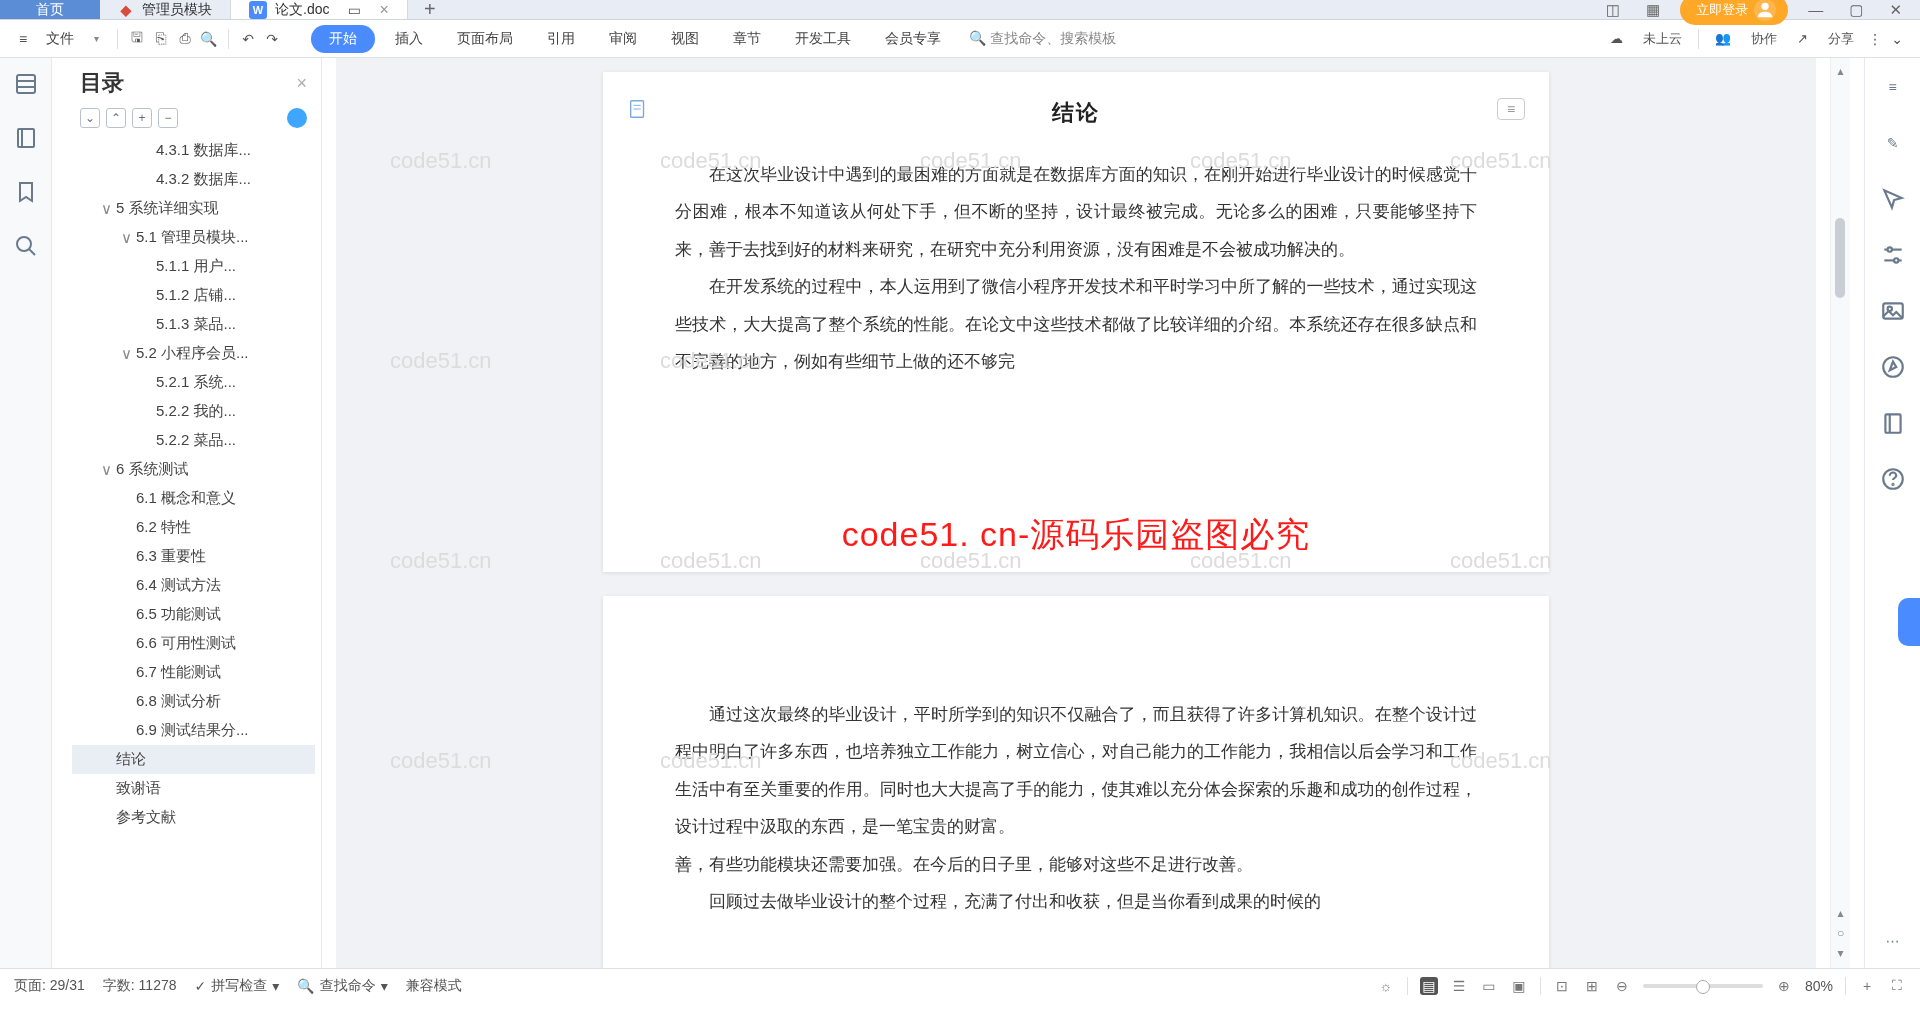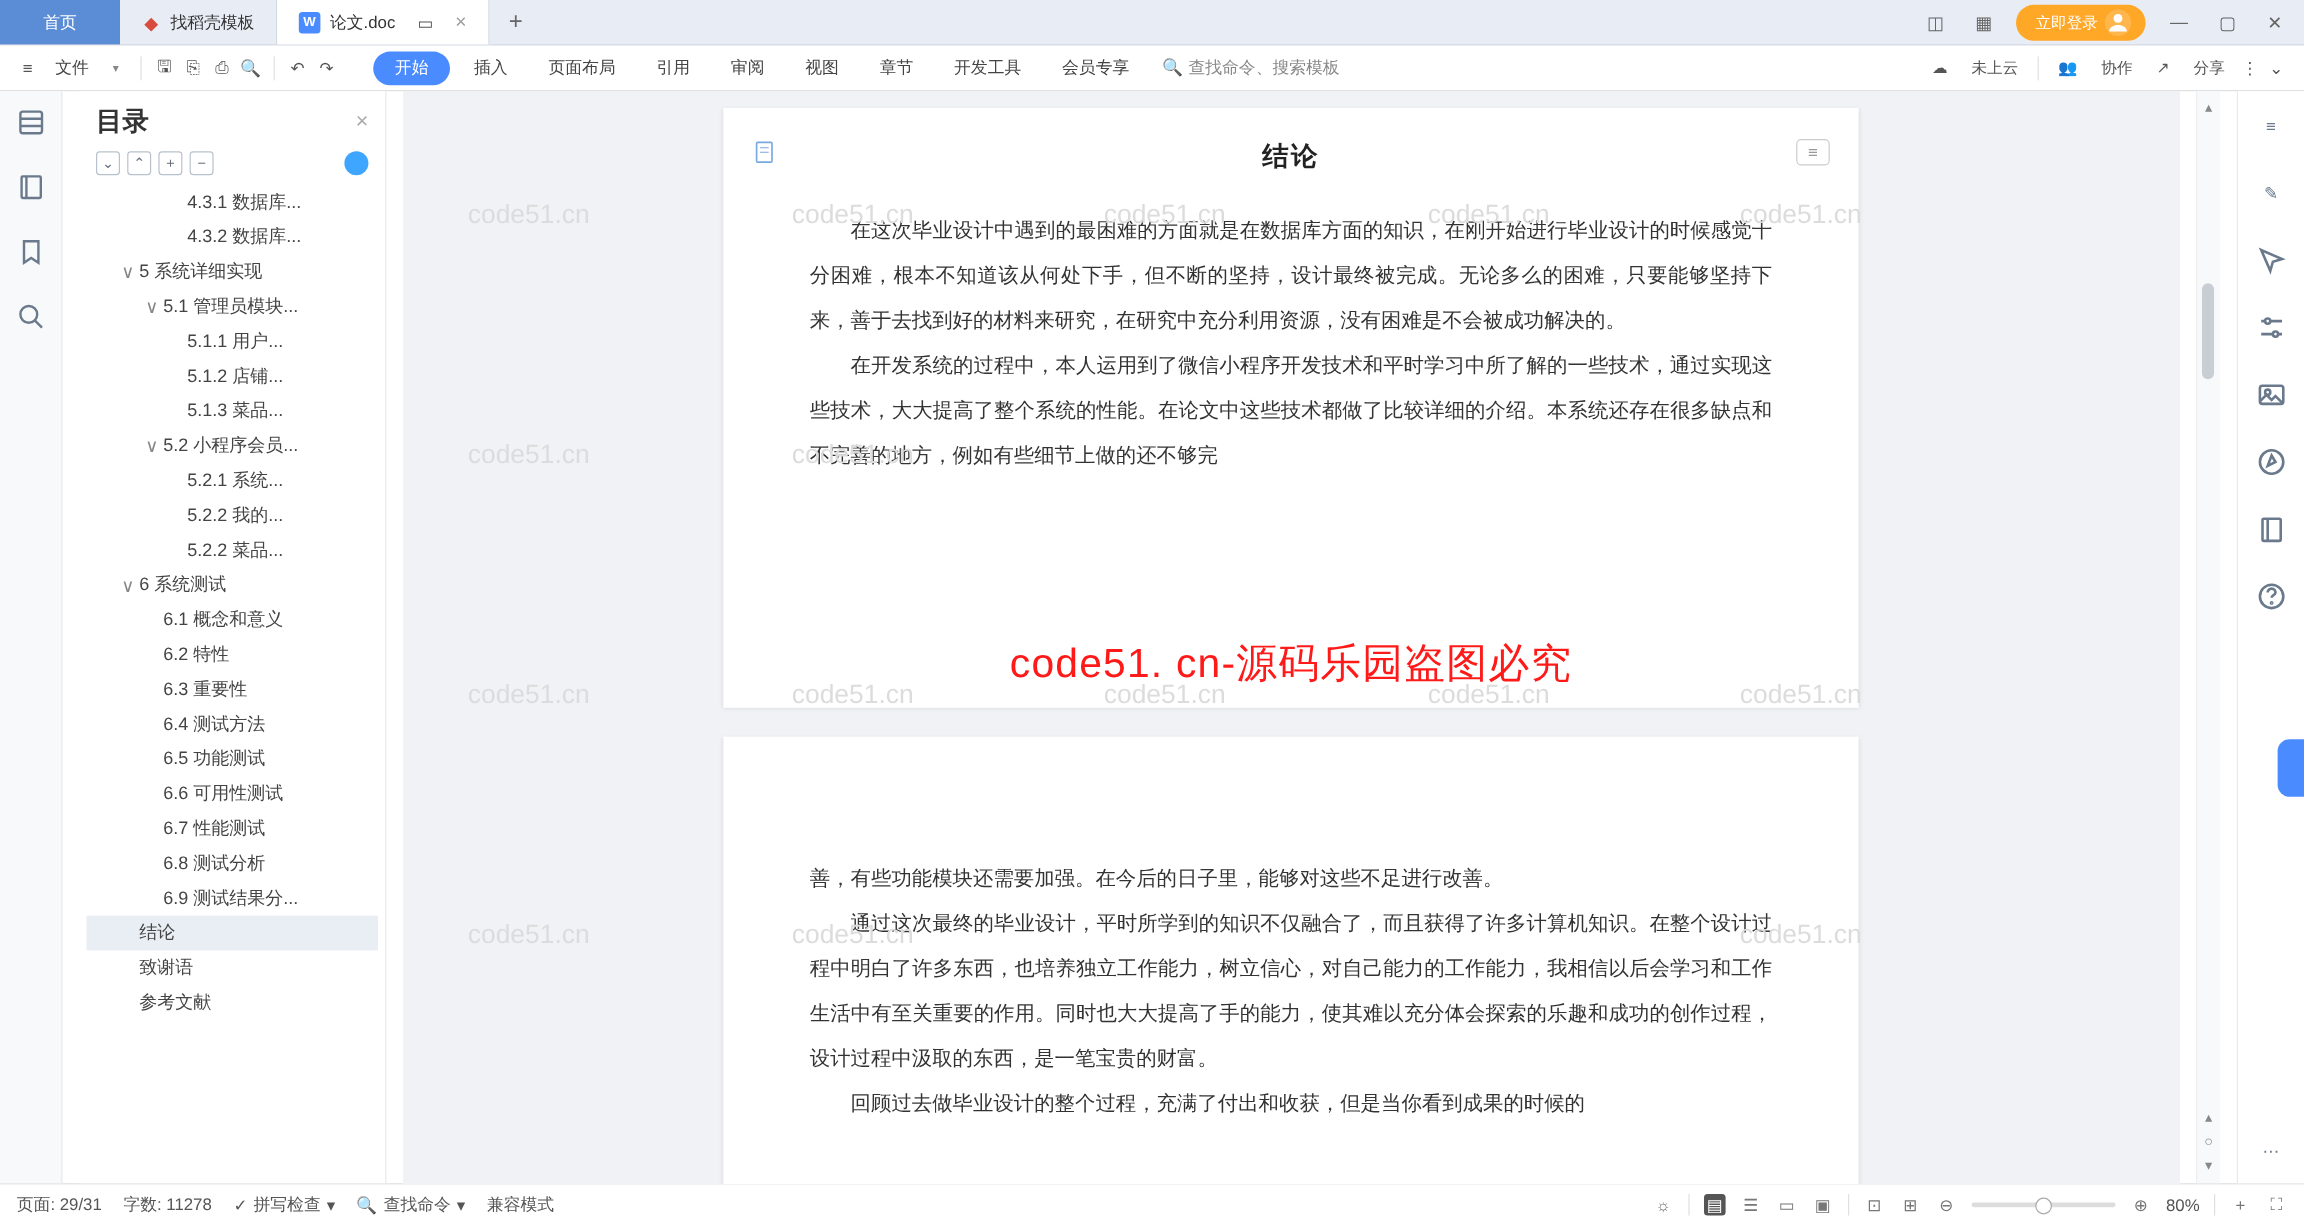--- a/index.html
+++ b/index.html
@@ -1,19 +1,19 @@
 <!DOCTYPE html>
 <html><head>
 <meta charset="utf-8">
 <style>
 * { margin: 0; padding: 0; box-sizing: border-box; font-family: "Microsoft YaHei", "PingFang SC", sans-serif; }
 body { width: 1920px; height: 1020px; background: #fff; overflow: hidden; position: relative; font-size: 14px; color: #333; }
 
 
-.tabs-bar { height: 38px; background: #e8edf5; display: flex; align-items: stretch; border-bottom: 1px solid #d0d5dd; }
+.tabs-bar { height: 20px; background: #e8edf5; display: flex; align-items: stretch; border-bottom: 1px solid #d0d5dd; }
 .tab { display: flex; align-items: center; padding: 0 18px; gap: 8px; border-right: 1px solid #d5dade; cursor: pointer; font-size: 14px; color: #333; min-width: 90px; position: relative; }
 .tab.home { background: #5a8dd6; color: #fff; border-right: none; min-width: 100px; justify-content: center; }
 .tab.active { background: #fff; }
 .tab-icon { width: 16px; height: 16px; display: inline-flex; align-items: center; justify-content: center; }
 .tab-icon.red { color: #d94c3d; font-weight: bold; }
 .tab-icon.blue { background: #4a8cff; color: #fff; border-radius: 3px; font-size: 11px; font-weight: bold; width: 18px; height: 18px; }
 .tab-close { margin-left: 8px; color: #999; font-size: 16px; }
 .tab-add { width: 44px; display: flex; align-items: center; justify-content: center; color: #666; font-size: 20px; }
 .tabs-right { margin-left: auto; display: flex; align-items: center; gap: 14px; padding: 0 12px; }
 .login-btn { background: #ffa726; color: #fff; padding: 4px 12px 4px 16px; border-radius: 16px; display: flex; align-items: center; gap: 6px; font-size: 13px; }
@@ -94,21 +94,21 @@
 </style>
 </head>
 <body>
 
 <div class="tabs-bar">
   <div class="tab home">
       <span>首页</span>
     </div>
   <div class="tab">
     <span class="tab-icon red">◆</span>
-    <span>找稻壳模板</span>
+    <span>管理员模块</span>
   </div>
   <div class="tab active">
     <span class="tab-icon blue">W</span>
     <span>论文.doc</span>
     <span style="flex:1"></span>
     <span class="rb-icon">▭</span>
     <span class="tab-close">×</span>
   </div>
   <div class="tab-add">+</div>
   <div class="tabs-right">
@@ -313,22 +313,22 @@
             <line x1="7" y1="8" x2="15" y2="8" stroke="currentColor"></line>
             <line x1="7" y1="12" x2="15" y2="12" stroke="currentColor"></line>
           </svg></div>
       <div class="page-top-icon">≡</div>
       <div class="doc-heading">结论</div>
       <div class="doc-para indent">在这次毕业设计中遇到的最困难的方面就是在数据库方面的知识，在刚开始进行毕业设计的时候感觉十分困难，根本不知道该从何处下手，但不断的坚持，设计最终被完成。无论多么的困难，只要能够坚持下来，善于去找到好的材料来研究，在研究中充分利用资源，没有困难是不会被成功解决的。</div>
       <div class="doc-para indent">在开发系统的过程中，本人运用到了微信小程序开发技术和平时学习中所了解的一些技术，通过实现这些技术，大大提高了整个系统的性能。在论文中这些技术都做了比较详细的介绍。本系统还存在很多缺点和不完善的地方，例如有些细节上做的还不够完</div>
       <div class="watermark-red">code51. cn-源码乐园盗图必究</div>
     </div>
     <div class="page page2">
+      <div class="doc-para indent">通过这次最终的毕业设计，平时所学到的知识不仅融合了，而且获得了许多计算机知识。在整个设计过程中明白了许多东西，也培养独立工作能力，树立信心，对自己能力的工作能力，我相信以后会学习和工作生活中有至关重要的作用。同时也大大提高了手的能力，使其难以充分体会探索的乐趣和成功的创作过程，设计过程中汲取的东西，是一笔宝贵的财富。</div>
       <div class="doc-para">善，有些功能模块还需要加强。在今后的日子里，能够对这些不足进行改善。</div>
-      <div class="doc-para indent">通过这次最终的毕业设计，平时所学到的知识不仅融合了，而且获得了许多计算机知识。在整个设计过程中明白了许多东西，也培养独立工作能力，树立信心，对自己能力的工作能力，我相信以后会学习和工作生活中有至关重要的作用。同时也大大提高了手的能力，使其难以充分体会探索的乐趣和成功的创作过程，设计过程中汲取的东西，是一笔宝贵的财富。</div>
       <div class="doc-para indent">回顾过去做毕业设计的整个过程，充满了付出和收获，但是当你看到成果的时候的</div>
     </div>
 
     <span class="wm-grey" style="top:90px;left:40px">code51.cn</span>
     <span class="wm-grey" style="top:90px;left:310px">code51.cn</span>
     <span class="wm-grey" style="top:90px;left:570px">code51.cn</span>
     <span class="wm-grey" style="top:90px;left:840px">code51.cn</span>
     <span class="wm-grey" style="top:90px;left:1100px">code51.cn</span>
     <span class="wm-grey" style="top:290px;left:40px">code51.cn</span>
     <span class="wm-grey" style="top:290px;left:310px">code51.cn</span>

